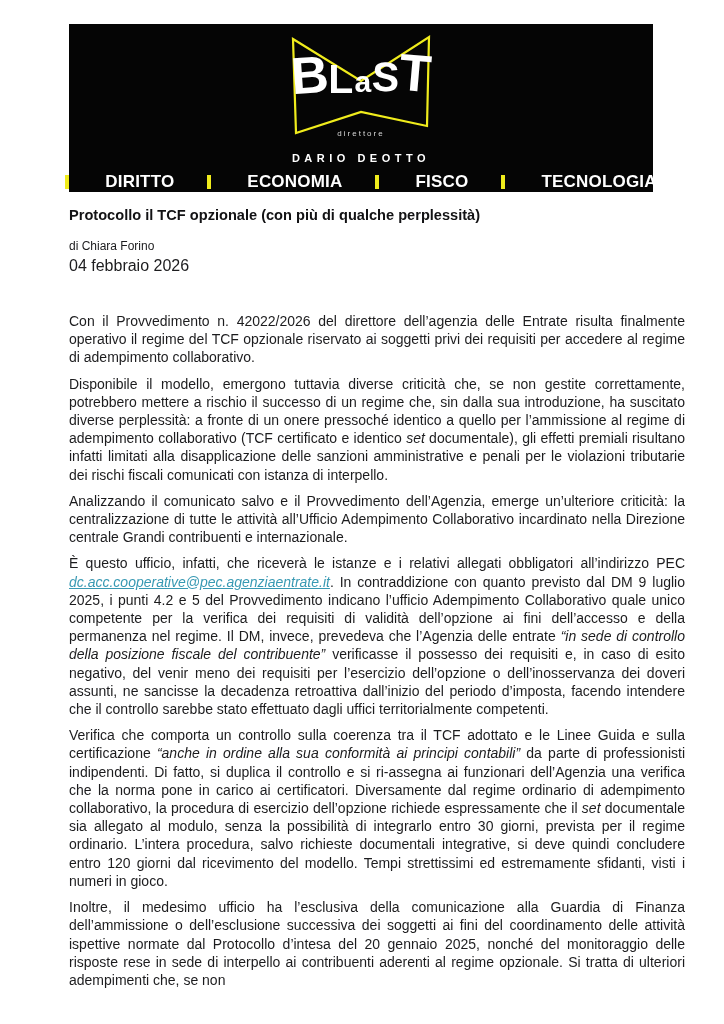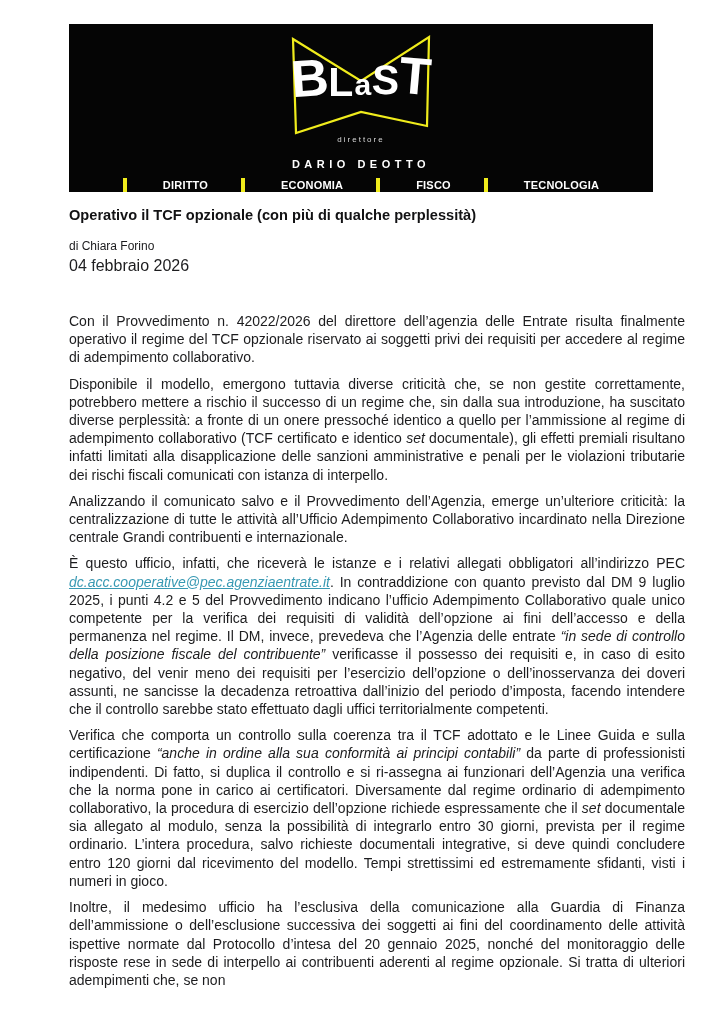--- a/index.html
+++ b/index.html
@@ -28,21 +28,21 @@
   .lt0{font-size:52px;transform:rotate(-4deg) translateY(-1px);}
   .lt1{font-size:41px;transform:translateY(3px);}
   .lt2{font-size:30px;transform:translateY(6px);margin:0 1px;}
   .lt3{font-size:41px;transform:rotate(3deg) translateY(1px);}
   .lt4{font-size:52px;transform:rotate(5deg) translateY(-3px);}
   .director-label{color:#d8d8d8;font-size:8px;letter-spacing:2px;margin-top:11px;}
   .director-name{color:#ffffff;font-size:11px;font-weight:700;letter-spacing:4.5px;margin-top:14px;}
   .banner-nav{display:flex;gap:33px;margin-top:8px;align-items:center;}
   .nav-item{display:flex;align-items:center;cursor:pointer;}
   .nav-bar{width:4px;height:14px;background:#f0ec1c;margin-right:5px;}
-  .nav-label{color:#ffffff;font-weight:700;font-size:11px;letter-spacing:0.2px;padding-left:31px;}
+  .nav-label{color:#ffffff;font-weight:700;font-size:17px;letter-spacing:0.2px;padding-left:31px;}
 
   
   .article{width:616px;}
   .title{font-size:14.6px;font-weight:700;color:#121214;margin-top:14px;line-height:19px;}
   .byline{font-size:12px;margin-top:14px;}
   .date{font-size:16px;margin-top:4px;}
   .article-body{margin-top:37px;}
   .article-body p{
     margin:0 0 8px 0;
     font-size:14px;line-height:18.2px;
@@ -87,21 +87,21 @@
         <span class="nav-label">FISCO</span>
       </div>
       <div class="nav-item">
         <span class="nav-bar"></span>
         <span class="nav-label">TECNOLOGIA</span>
       </div>
     </div>
   </div>
 
   <div class="article">
-    <div class="title">Operativo il TCF opzionale (con più di qualche perplessità)</div>
+    <div class="title">Protocollo il TCF opzionale (con più di qualche perplessità)</div>
     <div class="byline">di Chiara Forino</div>
     <div class="date">04 febbraio 2026</div>
 
     <div class="article-body">
       <p><span class="run normal">Con il Provvedimento n. 42022/2026 del direttore dell’agenzia delle Entrate risulta finalmente operativo il </span><span class="run bold">regime del TCF opzionale riservato ai soggetti privi dei requisiti per accedere al regime di adempimento collaborativo.</span></p>
       <p><span class="run bold">Disponibile il modello, emergono tuttavia diverse criticità</span><span class="run normal"> che, se non gestite correttamente, potrebbero mettere a rischio il successo di un regime che, sin dalla sua introduzione, ha suscitato diverse perplessità: a fronte di un onere pressoché identico a quello per l’ammissione al regime di adempimento collaborativo (TCF certificato e identico </span><span class="run italic">set</span><span class="run normal"> documentale), gli effetti premiali risultano infatti limitati alla disapplicazione delle sanzioni amministrative e penali per le violazioni tributarie dei rischi fiscali comunicati con istanza di interpello.</span></p>
       <p><span class="run normal">Analizzando il comunicato salvo e il Provvedimento dell’Agenzia, emerge un’ulteriore criticità: la centralizzazione di tutte le attività all’Ufficio Adempimento Collaborativo incardinato nella Direzione centrale Grandi contribuenti e internazionale.</span></p>
       <p><span class="run normal">È questo ufficio, infatti, che riceverà le istanze e i relativi allegati obbligatori all’indirizzo PEC </span><a class="run link">dc.acc.cooperative@pec.agenziaentrate.it</a><span class="run normal">. In contraddizione con quanto previsto dal DM 9 luglio 2025, i punti 4.2 e 5 del Provvedimento indicano l’ufficio Adempimento Collaborativo quale </span><span class="run bold">unico competente per la verifica dei requisiti di validità dell’opzione ai fini dell’accesso e della permanenza nel regime</span><span class="run normal">. Il DM, invece, prevedeva che l’Agenzia delle entrate </span><span class="run italic">“in sede di controllo della posizione fiscale del contribuente”</span><span class="run normal"> verificasse il possesso dei requisiti e, in caso di esito negativo, del venir meno dei requisiti per l’esercizio dell’opzione o dell’inosservanza dei doveri assunti, ne sancisse la decadenza retroattiva dall’inizio del periodo d’imposta, facendo intendere che il controllo sarebbe stato effettuato dagli uffici territorialmente competenti.</span></p>
       <p><span class="run normal">Verifica che comporta un controllo sulla coerenza tra il TCF adottato e le Linee Guida e sulla certificazione </span><span class="run italic">“anche in ordine alla sua conformità ai principi contabili”</span><span class="run normal"> da parte di professionisti indipendenti. Di fatto, si duplica il controllo e si ri-assegna ai funzionari dell’Agenzia una verifica che la norma pone in carico ai certificatori. Diversamente dal regime ordinario di adempimento collaborativo, la procedura di esercizio dell’opzione richiede espressamente che il </span><span class="run italic">set</span><span class="run normal"> documentale sia allegato al modulo, senza la possibilità di integrarlo entro 30 giorni, prevista per il regime ordinario. L’intera procedura, salvo richieste documentali integrative, si deve quindi concludere entro 120 giorni dal ricevimento del modello. Tempi strettissimi ed estremamente sfidanti, visti i numeri in gioco.</span></p>
       <p><span class="run normal">Inoltre, il medesimo ufficio ha l’esclusiva della comunicazione alla Guardia di Finanza dell’ammissione o dell’esclusione successiva dei soggetti ai fini del coordinamento delle attività ispettive normate dal Protocollo d’intesa del 20 gennaio 2025, nonché del monitoraggio delle risposte rese in sede di interpello ai contribuenti aderenti al regime opzionale. Si tratta di ulteriori adempimenti che, se non</span></p>

